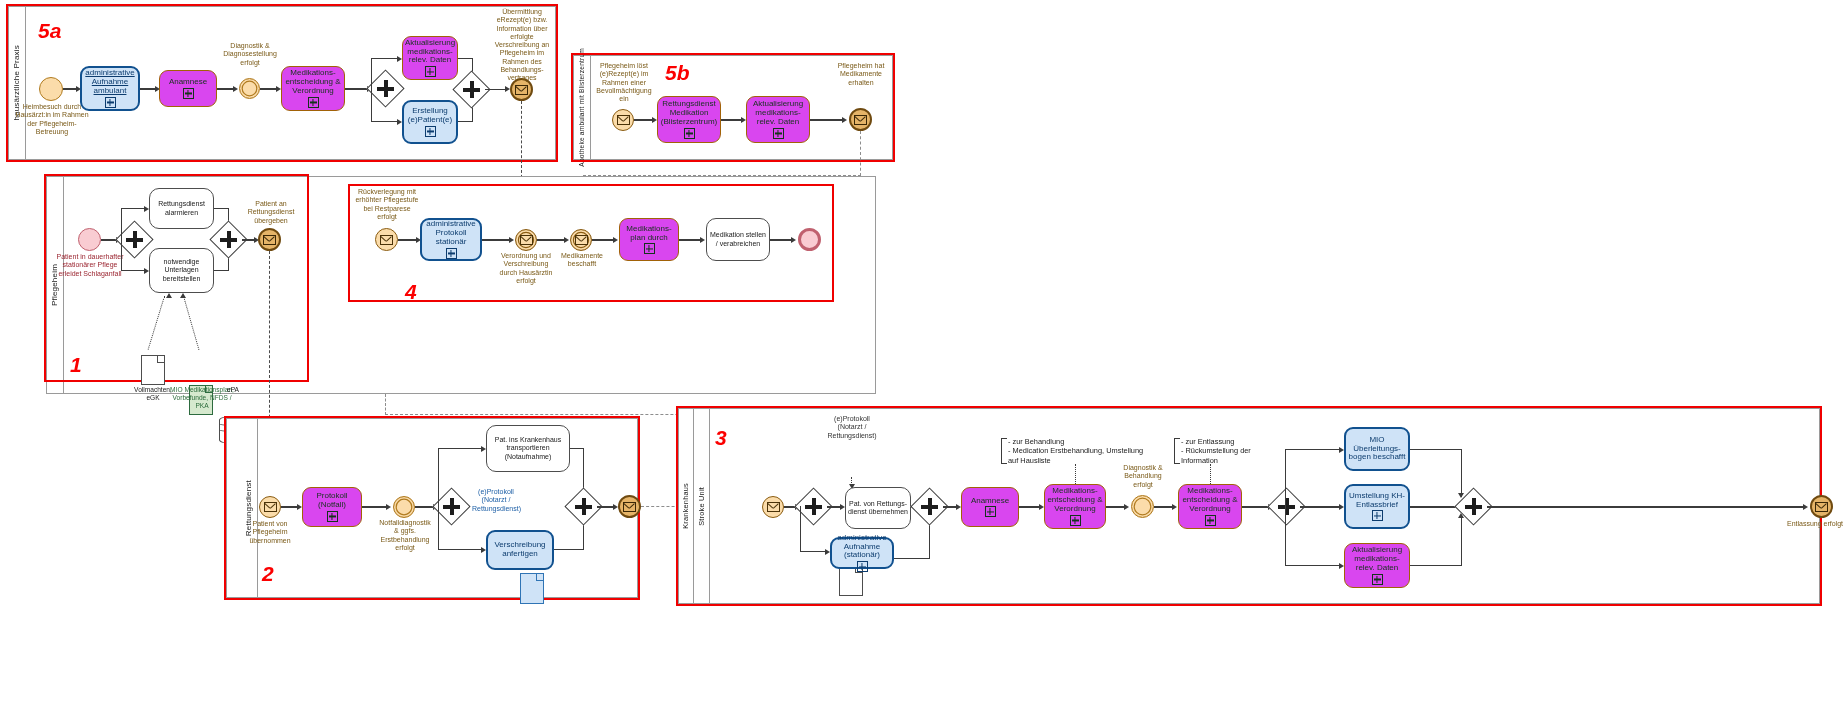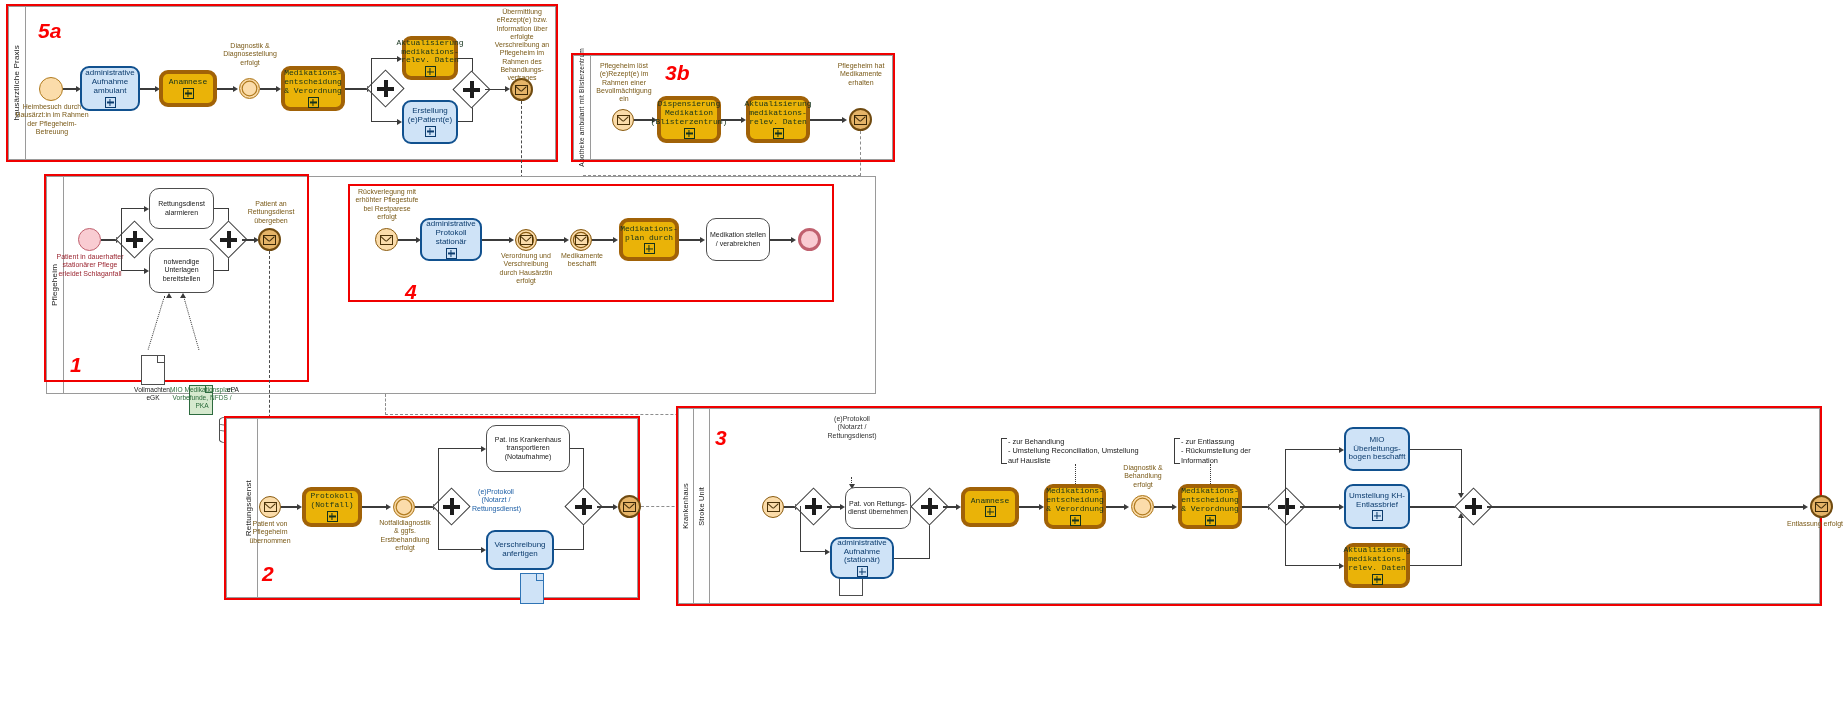--- a/index.html
+++ b/index.html
@@ -19,21 +19,21 @@
   
   .redbox{border:2.5px solid #f00000;background:transparent;pointer-events:none;}
   .redlabel{color:#fb0000;font-weight:bold;font-style:italic;font-size:21px;line-height:1;}
 
   
   .task{
     border-radius:9px;display:flex;flex-direction:column;
     align-items:center;justify-content:center;text-align:center;
     font-size:8px;line-height:1.12;color:#111;padding:2px;
   }
-  .task.green{background:#eab308;border:4px solid #a16207;color:#15331c;font-family:Liberation Mono, monospace;}
+  .task.green{background:#d946ef;border:1px solid #a16207;color:#15331c;}
   .task.blue{background:#cfe3f7;border:2px solid #11518f;color:#0c3c6e;}
   .task.plain{background:#ffffff;border:1.4px solid #4d4d4d;color:#1a1a1a;border-radius:10px;}
   .task .lbl{display:block;}
   .sub{
     margin-top:1px;width:9px;height:9px;border:1.1px solid currentColor;
     position:relative;flex:none;
   }
   .sub:before,.sub:after{content:"";position:absolute;background:currentColor;}
   .sub:before{left:50%;top:1px;bottom:1px;width:1.1px;transform:translateX(-50%);}
   .sub:after{top:50%;left:1px;right:1px;height:1.1px;transform:translateY(-50%);}
@@ -109,21 +109,21 @@
     <span>hausärztliche Praxis</span>
   </div>
   <div class="abs redbox" style="left:6px;top:4px;width:552px;height:158px;"></div>
   <div class="abs redlabel" style="left:38px;top:20px;">5a</div>
 
   <div class="abs evt evt-start-plain" style="left:39px;top:77px;width:24px;height:24px;"></div>
   <div class="abs cap" style="left:14px;top:103px;width:76px;">Heimbesuch durch Hausärzt:in im Rahmen der Pflegeheim-Betreuung</div>
   <div class="ln lnh" style="left:63px;top:88.3px;width:15px;"></div>
   <div class="arrow ar-r" style="left:76px;top:85.8px;"></div>
 
-  <div class="abs task blue" style="left:80px;top:66px;width:60px;height:45px;">
+  <div class="abs task blue" style="left:80px;top:66px;width:60px;height:45px;text-decoration:underline;">
     <span class="lbl">administrative Aufnahme ambulant</span>
     <span class="sub"></span>
   </div>
   <div class="ln lnh" style="left:140px;top:88.3px;width:17px;"></div>
   <div class="arrow ar-r" style="left:155px;top:85.8px;"></div>
 
   <div class="abs task green" style="left:159px;top:70px;width:58px;height:37px;">
     <span class="lbl">Anamnese</span>
     <span class="sub"></span>
   </div>
@@ -180,31 +180,31 @@
   <div class="abs evt evt-msg-end" style="left:510px;top:78px;width:23px;height:23px;">
     <span class="env dark"></span>
   </div>
   <div class="abs cap" style="left:487px;top:8px;width:70px;">Übermittlung eRezept(e) bzw. Information über erfolgte Verschreibung an Pflegeheim im Rahmen des Behandlungs-vertrages</div>
 
   <div class="abs pool" style="left:573px;top:55px;width:320px;height:105px;"></div>
   <div class="abs lanehdr" style="left:573px;top:55px;width:18px;height:105px;">
     <span style="font-size:6.6px;">Apotheke ambulant mit Blisterzentrum</span>
   </div>
   <div class="abs redbox" style="left:571px;top:53px;width:324px;height:109px;"></div>
-  <div class="abs redlabel" style="left:665px;top:62px;">3b</div>
+  <div class="abs redlabel" style="left:665px;top:62px;">5b</div>
 
   <div class="abs evt evt-msg" style="left:612px;top:109px;width:22px;height:22px;">
     <span class="env"></span>
   </div>
   <div class="abs cap" style="left:595px;top:62px;width:58px;">Pflegeheim löst (e)Rezept(e) im Rahmen einer Bevollmächtigung ein</div>
   <div class="ln lnh" style="left:634px;top:119.3px;width:20px;"></div>
   <div class="arrow ar-r" style="left:652px;top:116.8px;"></div>
 
   <div class="abs task green" style="left:657px;top:96px;width:64px;height:47px;">
-    <span class="lbl">Dispensierung Medikation (Blisterzentrum)</span>
+    <span class="lbl">Rettungsdienst Medikation (Blisterzentrum)</span>
     <span class="sub"></span>
   </div>
   <div class="ln lnh" style="left:721px;top:119.3px;width:22px;"></div>
   <div class="arrow ar-r" style="left:741px;top:116.8px;"></div>
 
   <div class="abs task green" style="left:746px;top:96px;width:64px;height:47px;">
     <span class="lbl">Aktualisierung medikations-relev. Daten</span>
     <span class="sub"></span>
   </div>
   <div class="ln lnh" style="left:810px;top:119.3px;width:34px;"></div>
@@ -451,21 +451,21 @@
   <div class="abs dataobj" style="left:839px;top:446px;width:24px;height:31px;">
     <div class="fold"></div>
   </div>
   <div class="abs cap dk" style="left:823px;top:415px;width:58px;">(e)Protokoll (Notarzt / Rettungsdienst)</div>
   <div class="dot" style="left:851px;top:477px;height:10px;"></div>
   <div class="arrow ar-d" style="left:848.5px;top:484px;"></div>
 
   <div class="abs task plain" style="left:845px;top:487px;width:66px;height:42px;">
     <span class="lblplain">Pat. von Rettungs-dienst übernehmen</span>
   </div>
-  <div class="abs task blue" style="left:830px;top:537px;width:64px;height:42px;border-radius:10px;">
+  <div class="abs task blue" style="left:830px;top:537px;width:64px;height:32px;">
     <span class="lbl">administrative Aufnahme (stationär)</span>
     <span class="sub"></span>
   </div>
 
   <div class="ln lnh" style="left:911px;top:506.3px;width:13px;"></div>
   <div class="arrow ar-r" style="left:922px;top:503.8px;"></div>
   <div class="ln lnh" style="left:894px;top:558px;width:36px;"></div>
   <div class="ln lnv" style="left:928.6px;top:519px;height:40px;"></div>
   <div class="arrow ar-u" style="left:926px;top:514px;"></div>
 
@@ -483,21 +483,21 @@
   <div class="ln lnh" style="left:1019px;top:506.3px;width:22px;"></div>
   <div class="arrow ar-r" style="left:1039px;top:503.8px;"></div>
 
   <div class="abs task green" style="left:1044px;top:484px;width:62px;height:45px;">
     <span class="lbl">Medikations-entscheidung &amp; Verordnung</span>
     <span class="sub"></span>
   </div>
 
   <div class="abs brk" style="left:1001px;top:438px;width:6px;height:26px;"></div>
   <div class="abs note" style="left:1008px;top:437px;width:136px;white-space:pre-line;">- zur Behandlung
-- Umstellung Reconciliation, Umstellung auf Hausliste</div>
+- Medication Erstbehandlung, Umstellung auf Hausliste</div>
   <div class="dot" style="left:1075px;top:464px;height:20px;"></div>
 
   <div class="ln lnh" style="left:1106px;top:506.3px;width:20px;"></div>
   <div class="arrow ar-r" style="left:1124px;top:503.8px;"></div>
 
   <div class="abs evt evt-interm-plain" style="left:1131px;top:495px;width:23px;height:23px;"></div>
   <div class="abs cap" style="left:1118px;top:464px;width:50px;">Diagnostik &amp; Behandlung erfolgt</div>
   <div class="ln lnh" style="left:1154px;top:506.3px;width:20px;"></div>
   <div class="arrow ar-r" style="left:1172px;top:503.8px;"></div>
 

